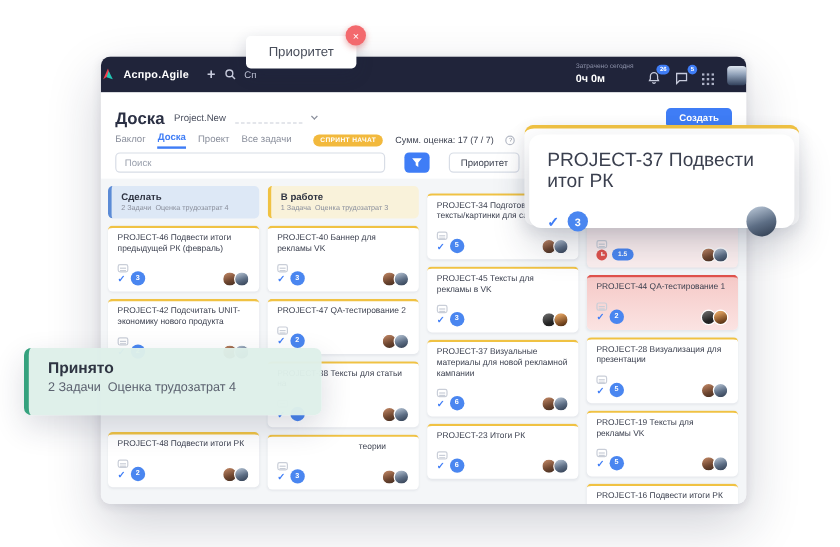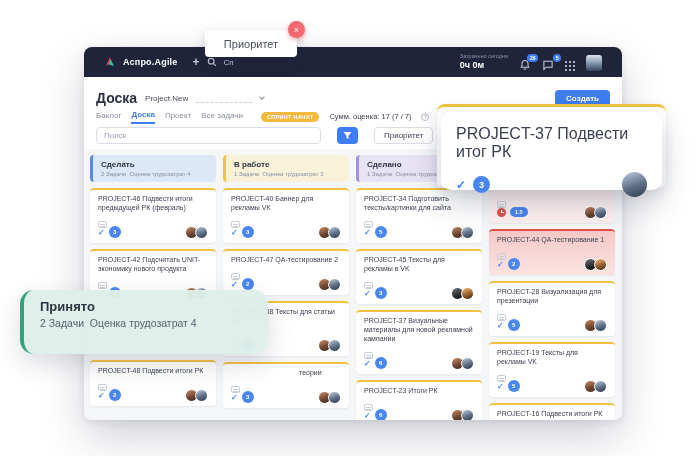--- a/index.html
+++ b/index.html
@@ -6,21 +6,21 @@
   html,body { width:700px; height:456px; background:#ffffff; font-family:"Liberation Sans",sans-serif; }
   #stage { position:relative; width:700px; height:456px; background:#fff; overflow:hidden; }
 
   
   .window { position:absolute; left:84px; top:47px; width:538px; height:373px;
             background:#f4f6f8; border-radius:8px; overflow:hidden;
             box-shadow:0 18px 45px rgba(25,30,60,.20), 0 2px 8px rgba(25,30,60,.10);
             display:flex; flex-direction:column; }
 
   
-  .navbar { flex:0 0 30px; background:#20243a; display:flex; align-items:center; padding:0 20px; gap:7px; }
+  .navbar { flex:0 0 30px; background:#20243a; display:flex; align-items:center; padding:0 0; gap:7px; }
   .nav-title { color:#fff; font-size:9px; font-weight:bold; letter-spacing:.2px; }
   .nav-plus { color:#c7cbdc; font-size:12px; font-weight:bold; margin-left:8px; cursor:pointer; }
   .nav-ic { display:flex; align-items:center; }
   .nav-frag { color:#c7cbdc; font-size:8px; }
   .nav-right { margin-left:auto; display:flex; align-items:flex-end; gap:11px; }
   .spent { line-height:1.25; }
   .spent .lbl { font-size:5.5px; color:#8e93ab; }
   .spent .val { font-size:9px; color:#fff; font-weight:bold; }
   .icon-wrap { position:relative; display:flex; }
   .nbadge { position:absolute; top:-5px; right:-7px; background:#3f7df6; color:#fff;
@@ -97,22 +97,22 @@
 
   
   .tooltip { position:absolute; left:205px; top:30px; width:92px; height:27px; background:#fff;
           border-radius:4px; box-shadow:0 5px 14px rgba(30,40,70,.20); display:flex; align-items:center;
           justify-content:center; z-index:40; }
   .tooltip .txt { font-size:11px; color:#4a4f5c; }
   .tt-close { position:absolute; top:-9px; right:-8px; width:17px; height:17px; border-radius:50%;
           background:#f3696d; color:#fff; font-size:9px; display:flex; align-items:center;
           justify-content:center; box-shadow:0 2px 5px rgba(200,50,50,.4); cursor:pointer; }
 
-  .drag-overlay { position:absolute; left:20px; top:290px; width:248px; height:64px;
-          background:rgba(222,240,233,.97); border-left:4px solid #35a27e; border-radius:14px;
+  .drag-overlay { position:absolute; left:20px; top:290px; width:248px; height:56px;
+          background:rgba(222,240,233,.97); border-left:4px solid #35a27e; border-radius:6px;
           box-shadow:0 10px 26px rgba(30,40,70,.16); padding:9px 16px; z-index:30; }
   .drag-overlay .ov-t { font-size:13px; font-weight:bold; color:#2e3442; }
   .drag-overlay .ov-s { font-size:10.5px; color:#5c6270; margin-top:3px; white-space:pre; }
 
   .popup-back { position:absolute; left:437px; top:104px; width:229px; height:84px; background:#fff;
           border-top:3px solid #f0c243; border-radius:8px; box-shadow:0 4px 12px rgba(30,40,70,.10); z-index:20; }
   .popup { position:absolute; left:441px; top:112px; width:221px; height:78px; background:#fff;
           border-radius:10px; box-shadow:0 14px 30px rgba(30,40,70,.22); padding:13px 15px; z-index:25; }
   .popup .p-title { font-size:16px; color:#3a3f4e; }
   .popup .p-foot { display:flex; align-items:center; margin-top:11px; }
@@ -306,24 +306,20 @@
             <span class="num">3</span>
             <span class="avs">
                 <span class="av a1"></span>
                 <span class="av a2"></span>
               </span>
           </div>
         </div>
       </div>
 
       <div class="col">
-        <div class="col-head c-purple">
-          <div class="t">Сделано</div>
-          <div class="m">1 Задача  Оценка трудозатрат</div>
-        </div>
         <div class="card">
           <div class="title">PROJECT-34 Подготовить тексты/картинки для сайта</div>
           <div class="desc-row"><span class="desc"></span></div>
           <div class="foot">
             <span class="check">✓</span>
             <span class="num">5</span>
             <span class="avs">
                 <span class="av a1"></span>
                 <span class="av a2"></span>
               </span>

